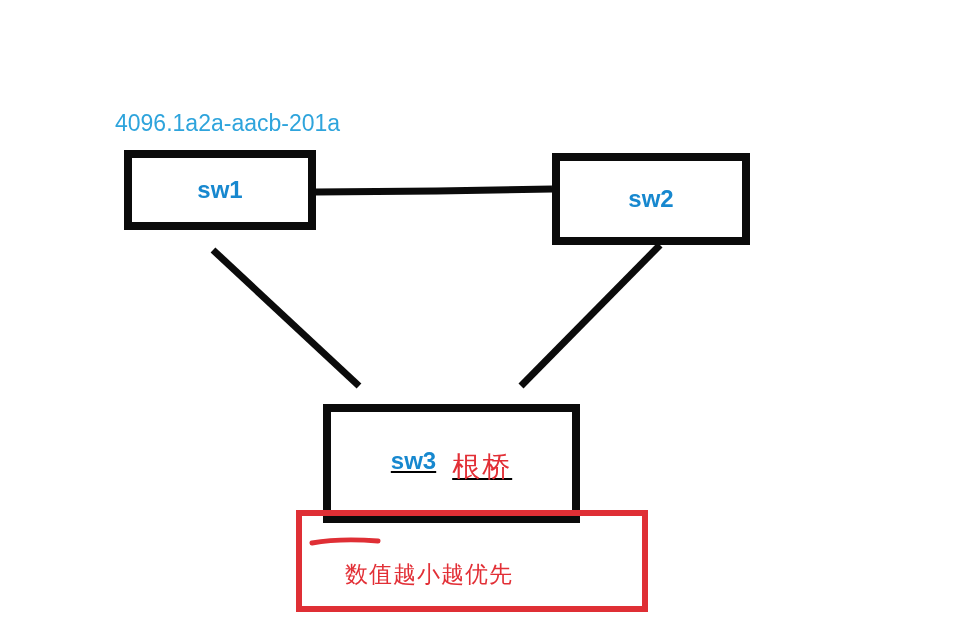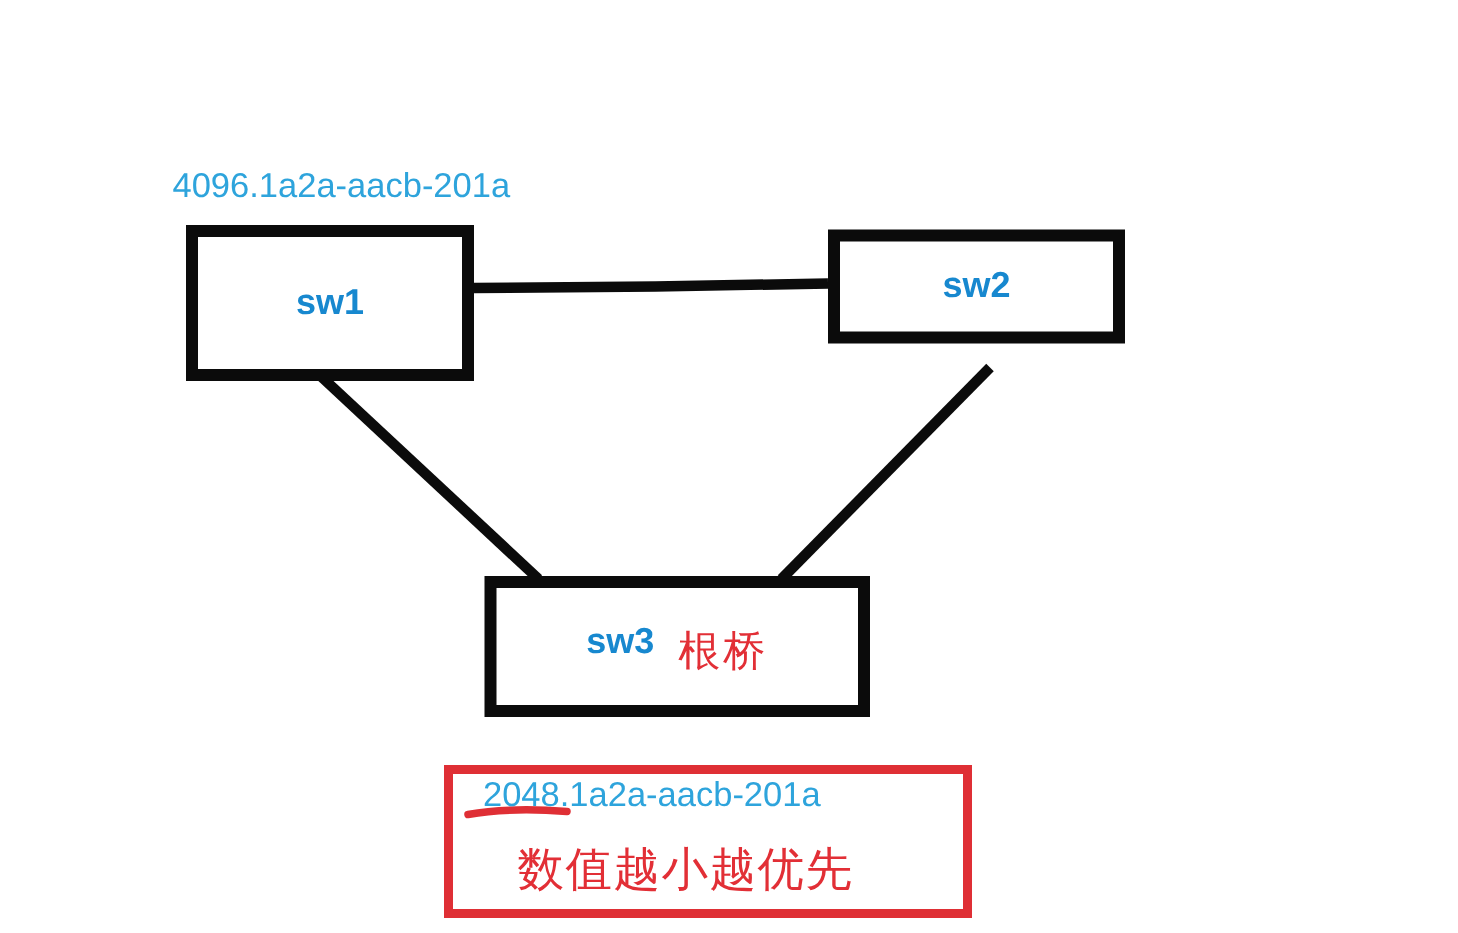--- a/index.html
+++ b/index.html
@@ -26,23 +26,23 @@
 
   .node-box {
     position: absolute;
     border: 8px solid #0b0b0b;
     background: transparent;
     display: flex;
     align-items: center;
     justify-content: center;
     gap: 16px;
   }
-  .box-sw1 { left: 124px; top: 150px; width: 192px; height: 104px; }
-  .box-sw2 { left: 552px; top: 153px; width: 198px; height: 76px; }
-  .box-sw3 { left: 323px; top: 384px; width: 257px; height: 94px; }
+  .box-sw1 { left: 124px; top: 150px; width: 192px; height: 80px; }
+  .box-sw2 { left: 552px; top: 153px; width: 198px; height: 92px; }
+  .box-sw3 { left: 323px; top: 404px; width: 257px; height: 119px; text-decoration: underline; }
 
   .node-label {
     color: #1788cf;
     font-weight: bold;
     font-size: 24px;
     line-height: 1;
   }
   .box-sw3 .node-label { position: relative; top: -3px; }
 
   .role-label {
@@ -76,21 +76,21 @@
     left: 20px; top: 0px;
     color: #2ea4dc;
     font-size: 23px;
     line-height: 1.2;
     white-space: nowrap;
   }
   .note-text {
     position: absolute;
     left: 43px; top: 45px;
     color: #e22f36;
-    font-size: 31px;
+    font-size: 23px;
     line-height: 1.2;
     letter-spacing: 1px;
     white-space: nowrap;
   }
 </style>
 </head>
 <body>
 
 <div class="canvas">
 
@@ -115,17 +115,16 @@
   <div class="node-box box-sw2">
     <span class="node-label">sw2</span>
   </div>
 
   <div class="node-box box-sw3">
     <span class="node-label">sw3</span>
     <span class="role-label">根桥</span>
   </div>
 
   <div class="note-box">
-    <div class="note-bid">2048.1a2a-aacb-201a</div>
     <div class="note-text">数值越小越优先</div>
   </div>
 
 </div>
 
 </body></html>

